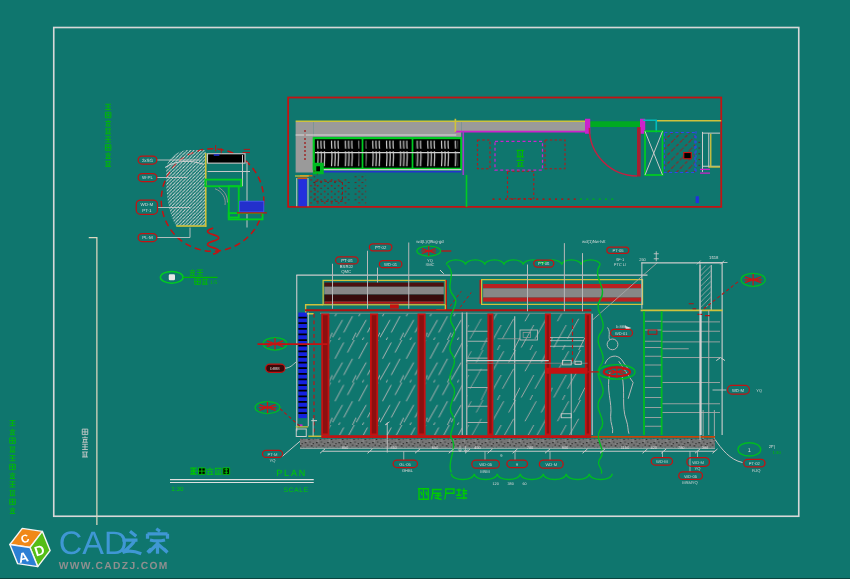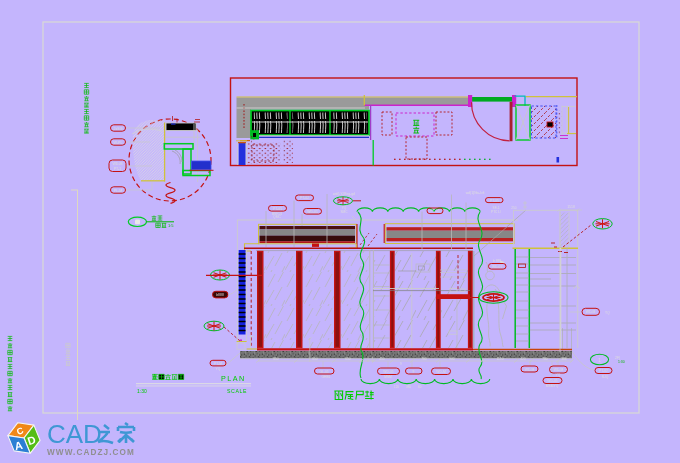--- a/index.html
+++ b/index.html
@@ -1,16 +1,16 @@
 <!DOCTYPE html>
 <html><head>
 <meta charset="utf-8">
 <style>
 html,body{margin:0;padding:0;background:#000;}
-#page{position:relative;width:680px;height:463px;background:#c4b5fd;overflow:hidden;
+#page{position:relative;width:680px;height:463px;background:#0f766e;overflow:hidden;
 font-family:"Liberation Sans", sans-serif;}
 </style>
 </head>
 <body>
 <div id="page">
 <svg width="680" height="463" viewBox="0 0 680 463" xmlns="http://www.w3.org/2000/svg">
 <defs>
 <pattern id="hatch" width="26" height="40" patternUnits="userSpaceOnUse">
   <path d="M1,38 L11,20 M12,31 L21,15 M4,17 L13,1 M17,10 L24,-3 M21,40 L26,30 M7,42 L10,36" stroke="#a8a8a8" stroke-width="0.75" fill="none"></path>
 </pattern>

